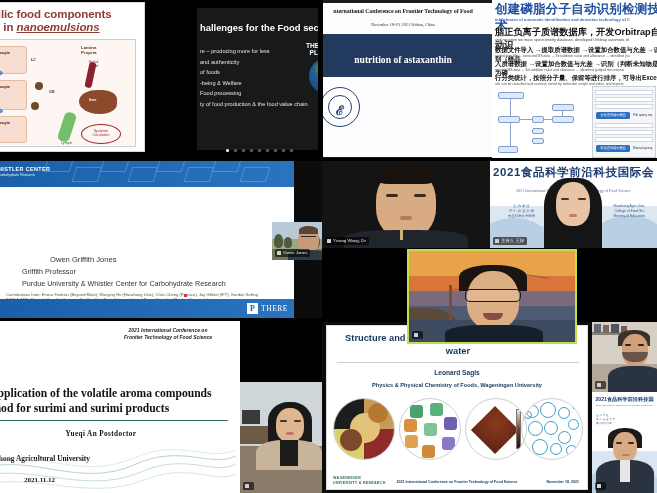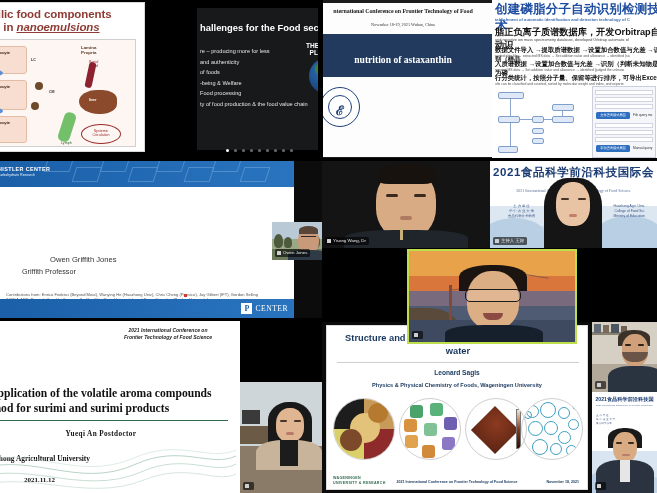--- a/index.html
+++ b/index.html
@@ -380,26 +380,27 @@
           <span class="hex" style="left:220px;top:-4px;"></span>
           <span class="hex" style="left:248px;top:6px;"></span>
         </div>
         <div class="wc-logo">
           <div class="l1">HISTLER CENTER</div>
           <div class="l2">Carbohydrate Research</div>
         </div>
       </div>
       <div class="zn-auth">Owen Griffith Jones</div>
       <div class="zn-role">Griffith Professor</div>
+      <div class="zn-dept">Purdue University &amp; Whistler Center for Carbohydrate Research</div>
       <div class="zn-contrib">Contributions from: Enrico Federici (Beyond Meat), Wanying He (Huazhong Univ), Chris Cheng (Pepsico), Jay Gilbert (IFT), Gordon Selling (USDA-ARS, Peoria), Osvaldo Campanella (the Ohio State University), and Bruce Hamaker (Purdue University)</div>
       <div class="zn-red"></div>
       <div class="zn-foot">
         <div class="pu">
           <span class="mark">P</span>
-          <span class="nm">CENTER</span>
+          <span class="nm">THERE</span>
         </div>
       </div>
     </div>
   </div>
 
   <div class="tile" id="cam-owen">
     <div class="sky"></div>
     <div class="tree" style="left:2px;top:12px;width:9px;height:14px;"></div>
     <div class="tree" style="left:12px;top:15px;width:8px;height:11px;"></div>
     <div class="tree" style="left:40px;top:13px;width:8px;height:13px;"></div>

